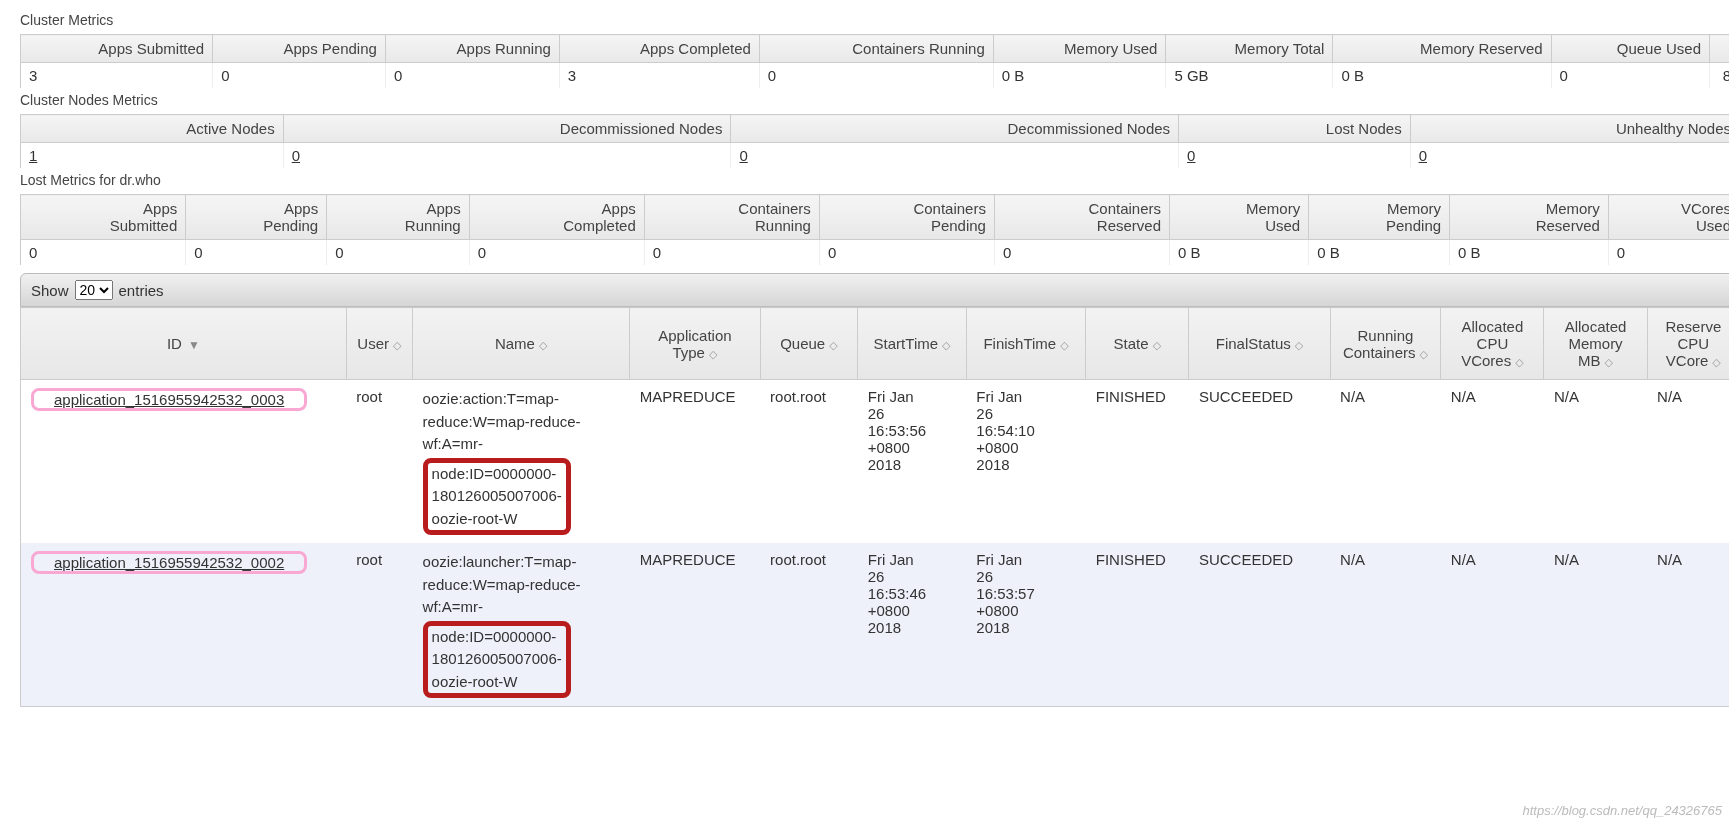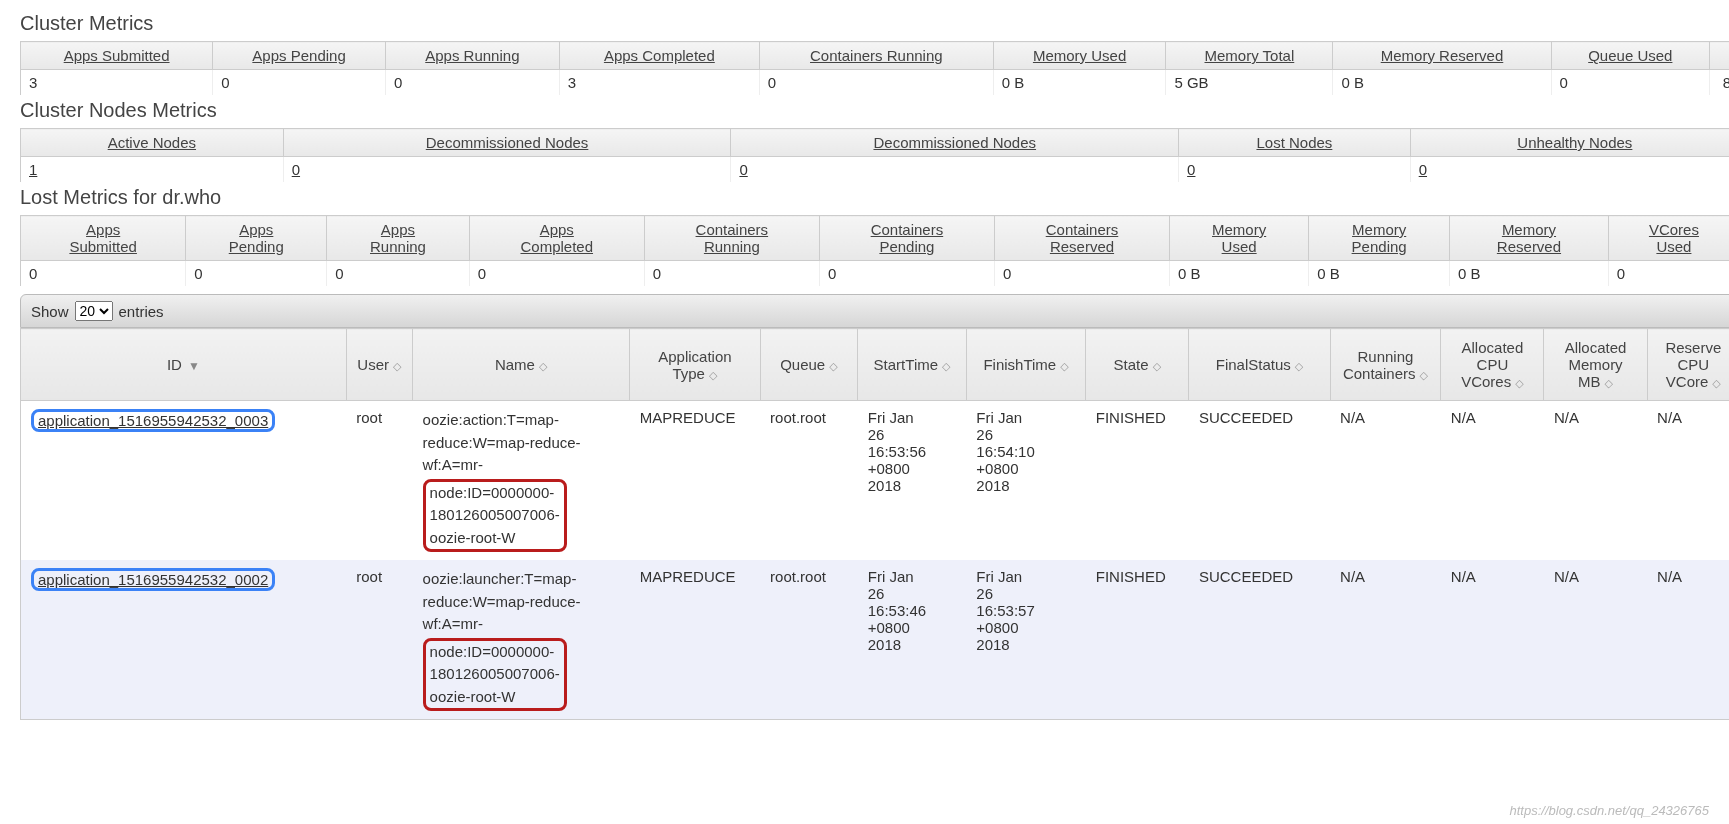--- a/index.html
+++ b/index.html
@@ -1,22 +1,22 @@
 <!DOCTYPE html>
 <html><head>
 <meta charset="utf-8">
 <style>
   * { box-sizing: border-box; margin: 0; padding: 0; }
   body { font-family: "Helvetica Neue", Arial, sans-serif; font-size: 15px; color: #333; background: #fff; padding: 8px 0 0 20px; overflow-x: hidden; }
-  h2.section { font-size: 20px; font-weight: 400; color: #444; margin: 4px 0 6px 0; }
+  h2.section { font-size: 14px; font-weight: 400; color: #444; margin: 4px 0 6px 0; }
 
   table.metrics { width: 1720px; border-collapse: collapse; border: 1px solid #ccc; border-bottom: none; }
   table.metrics th {
     background: linear-gradient(#f5f5f5, #e8e8e8);
-    border: 1px solid #ccc; font-weight: 400; padding: 5px 8px; text-align: center; color: #444; text-decoration: underline;
+    border: 1px solid #ccc; font-weight: 400; padding: 5px 8px; text-align: right; color: #444;
   }
   table.metrics td { border-right: 1px solid #eee; padding: 4px 8px; text-align: left; }
 
   .underline-link { text-decoration: underline; color: #333; }
 
   .toolbar {
     width: 1720px; margin-top: 8px;
     background: linear-gradient(#f0f0f0,#d6d6d6);
     border: 1px solid #bbb; border-radius: 6px 6px 0 0;
     padding: 6px 10px; display: flex; align-items:center; gap:6px;
@@ -29,31 +29,31 @@
     font-weight: 400; padding: 10px 8px; text-align: center; color: #444;
     position: relative; vertical-align: middle;
   }
   table.apps thead th .sort { color: #999; font-size: 11px; margin-left: 4px; }
   table.apps thead th .sort-down { color:#888; font-size:12px; margin-left:6px; }
   table.apps tbody td { padding: 8px 10px; vertical-align: top; font-size: 15px; word-wrap: break-word; }
   table.apps tbody tr.odd { background: #fff; }
   table.apps tbody tr.even { background: #eef0fa; }
 
   .highlight-box {
-    border: 3px solid #3b82f6; border-radius: 8px;
-    display: inline-block; padding: 0 4px;
+    border: 3px solid #f9a8d4; border-radius: 8px;
+    display: inline-block; padding: 0 20px;
   }
   .app-id-link { text-decoration: underline; color: #333; }
   .name-col { max-width: 200px; margin-top: 34px; }
   .name-wrap { line-height: 1.5; }
   .highlight-lines {
-    border: 3px solid #b91c1c; border-radius: 8px;
+    border: 5px solid #b91c1c; border-radius: 8px;
     display:inline-block; padding: 0 4px; margin-top:2px;
   }
-  .watermark { position:absolute; right:20px; bottom:6px; color:#bbb; font-size:13px; font-style:italic; }
+  .watermark { position:absolute; right:7px; bottom:6px; color:#bbb; font-size:13px; font-style:italic; }
 </style>
 </head>
 <body>
 
 <h2 class="section">Cluster Metrics</h2>
 <table class="metrics">
   <thead>
       <tr id="cm-head">
         <th>Apps Submitted</th>
         <th>Apps Pending</th>

